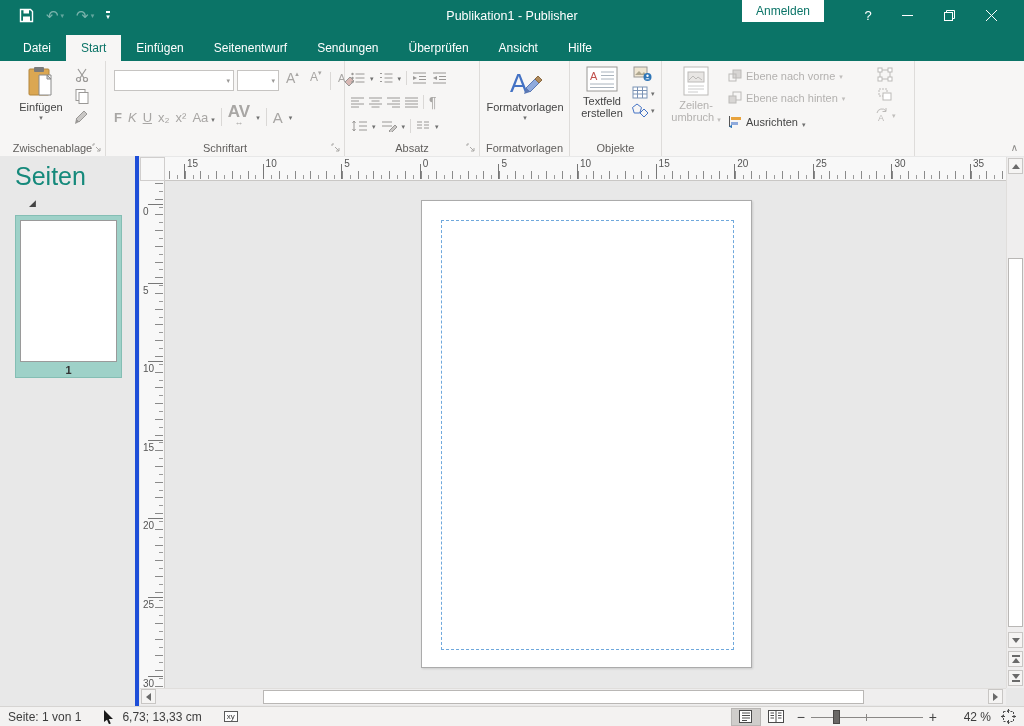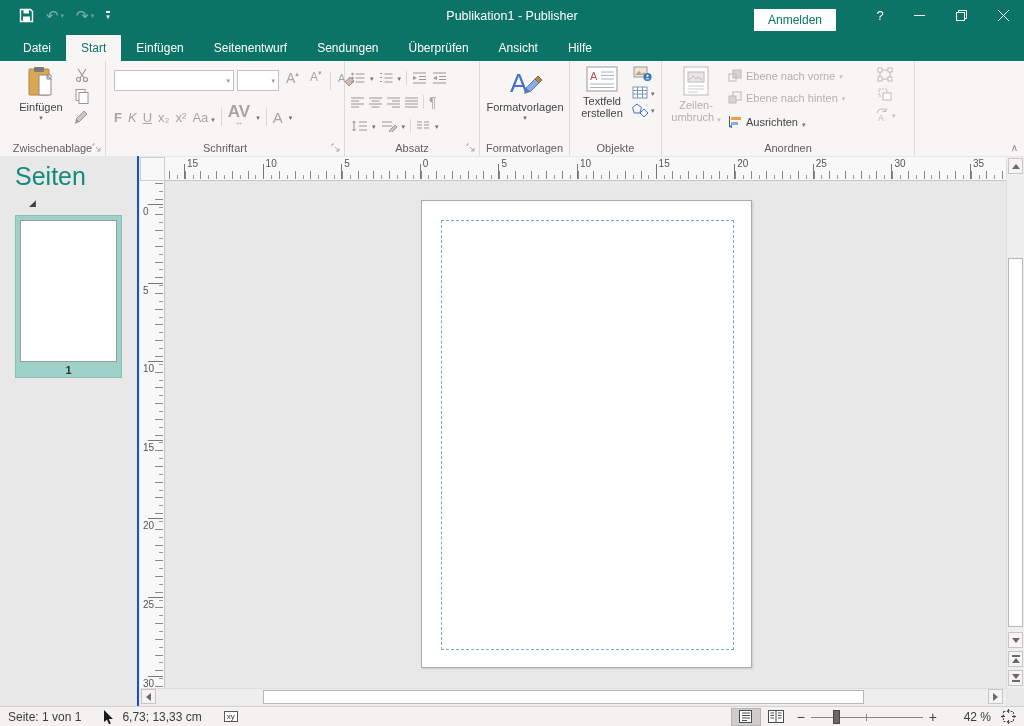--- a/index.html
+++ b/index.html
@@ -8,21 +8,21 @@
        background:#e8e8e8;-webkit-font-smoothing:antialiased;}
   
   .titlebar{position:absolute;left:0;top:0;width:1024px;height:31px;background:#0b7467;
             display:flex;align-items:center;color:#fff;}
   .qat{display:flex;align-items:center;gap:2px;padding-left:14px;}
   .qat-btn{height:22px;display:flex;align-items:center;padding:0 5px;cursor:default;}
   .qat-btn.dis{opacity:.45;}
   .qat .glyph{font-size:15px;line-height:1;}
   .qat .tinydd{font-size:7px;margin-left:2px;opacity:.8;}
   .tb-title{position:absolute;left:0;right:0;text-align:center;font-size:12.5px;pointer-events:none;}
-  .tb-right{position:absolute;right:0;top:0;height:31px;display:flex;align-items:flex-end;}
+  .tb-right{position:absolute;right:12px;top:0;height:31px;display:flex;align-items:flex-start;}
   .signin{background:#fff;color:#0b7467;border:none;font-family:inherit;font-size:12px;
           padding:4px 14px;margin-right:26px;cursor:pointer;}
   .tb-ctl{width:42px;height:31px;display:flex;align-items:center;justify-content:center;}
   .tb-help{width:36px;}
   
   .tabrow{position:absolute;left:0;top:31px;width:1024px;height:30px;background:#0b7467;
           display:flex;align-items:flex-end;padding-left:8px;box-sizing:border-box;}
   .tab{height:26px;line-height:26px;padding:0 15px;color:#fff;font-size:12px;cursor:pointer;}
   .tab.active{background:#f7f6f5;color:#0b7467;}
   
@@ -62,21 +62,21 @@
   .arr-row{display:flex;align-items:center;gap:4px;font-size:11px;color:#b3b1af;height:17px;}
   .arr-row.en{color:#444;align-items:flex-end;}
   .arr-right{position:absolute;left:212px;top:6px;display:flex;flex-direction:column;gap:5px;}
   .g-edit{width:54px;border-right:1px solid #dedcda;}
   .search-box{width:30px;height:30px;border:1px solid #c6c4c2;background:#fff;display:flex;
               align-items:center;justify-content:center;}
   .ribbon-collapse{position:absolute;right:6px;bottom:3px;color:#8a8886;font-size:10px;cursor:pointer;}
   
   .workspace{position:absolute;left:0;top:156px;width:1024px;height:550px;background:#e8e8e8;}
   .pages-panel{position:absolute;left:0;top:0;width:139px;height:550px;background:#e8e8e8;
-               border-right:2px solid #1d4ed8;box-sizing:border-box;}
+               border-right:4px solid #1d4ed8;box-sizing:border-box;}
   .pages-title{position:absolute;left:15px;top:6px;font-size:25px;color:#15897b;}
   .pages-collapse{position:absolute;left:29px;top:42px;font-size:9px;color:#444;cursor:pointer;}
   .thumb{position:absolute;left:15px;top:59px;width:107px;height:163px;background:#9ed1c8;
          border:1px solid #84beb4;box-sizing:border-box;cursor:pointer;}
   .thumb-page{position:absolute;left:4px;top:4px;right:4px;height:140px;background:#fff;
               border:1px solid #9a9a9a;}
   .thumb-num{position:absolute;left:0;right:0;bottom:1px;text-align:center;font-size:11px;
              font-weight:bold;color:#333;}
   .corner{position:absolute;left:140px;top:1px;width:25px;height:24px;background:#f8f8f8;
           border:1px solid #d0cecd;box-sizing:border-box;}
@@ -482,21 +482,20 @@
       </div>
       <div class="sb">
         <svg class="mi" width="16" height="15" viewBox="0 0 16 15">
           <path d="M3 6a5 5 0 0 1 9-2" fill="none" stroke="#bcbab8"></path>
           <path d="M12 1v3.5H8.5" fill="none" stroke="#bcbab8"></path>
           <text x="4" y="14" font-size="9" fill="#bcbab8" font-family="Liberation Sans,sans-serif">A</text>
         </svg>
         <span class="dd" style="color:#c0bebc;margin-left:2px;">▾</span>
       </div>
     </div>
-    <div class="gl">Anordnen</div>
   </div>
 
 
   <div style="flex:1 1 auto;border:none;" class="g"></div>
   <span class="ribbon-collapse">∧</span>
 </div>
 
 <div class="workspace">
 
   <div class="pages-panel">

